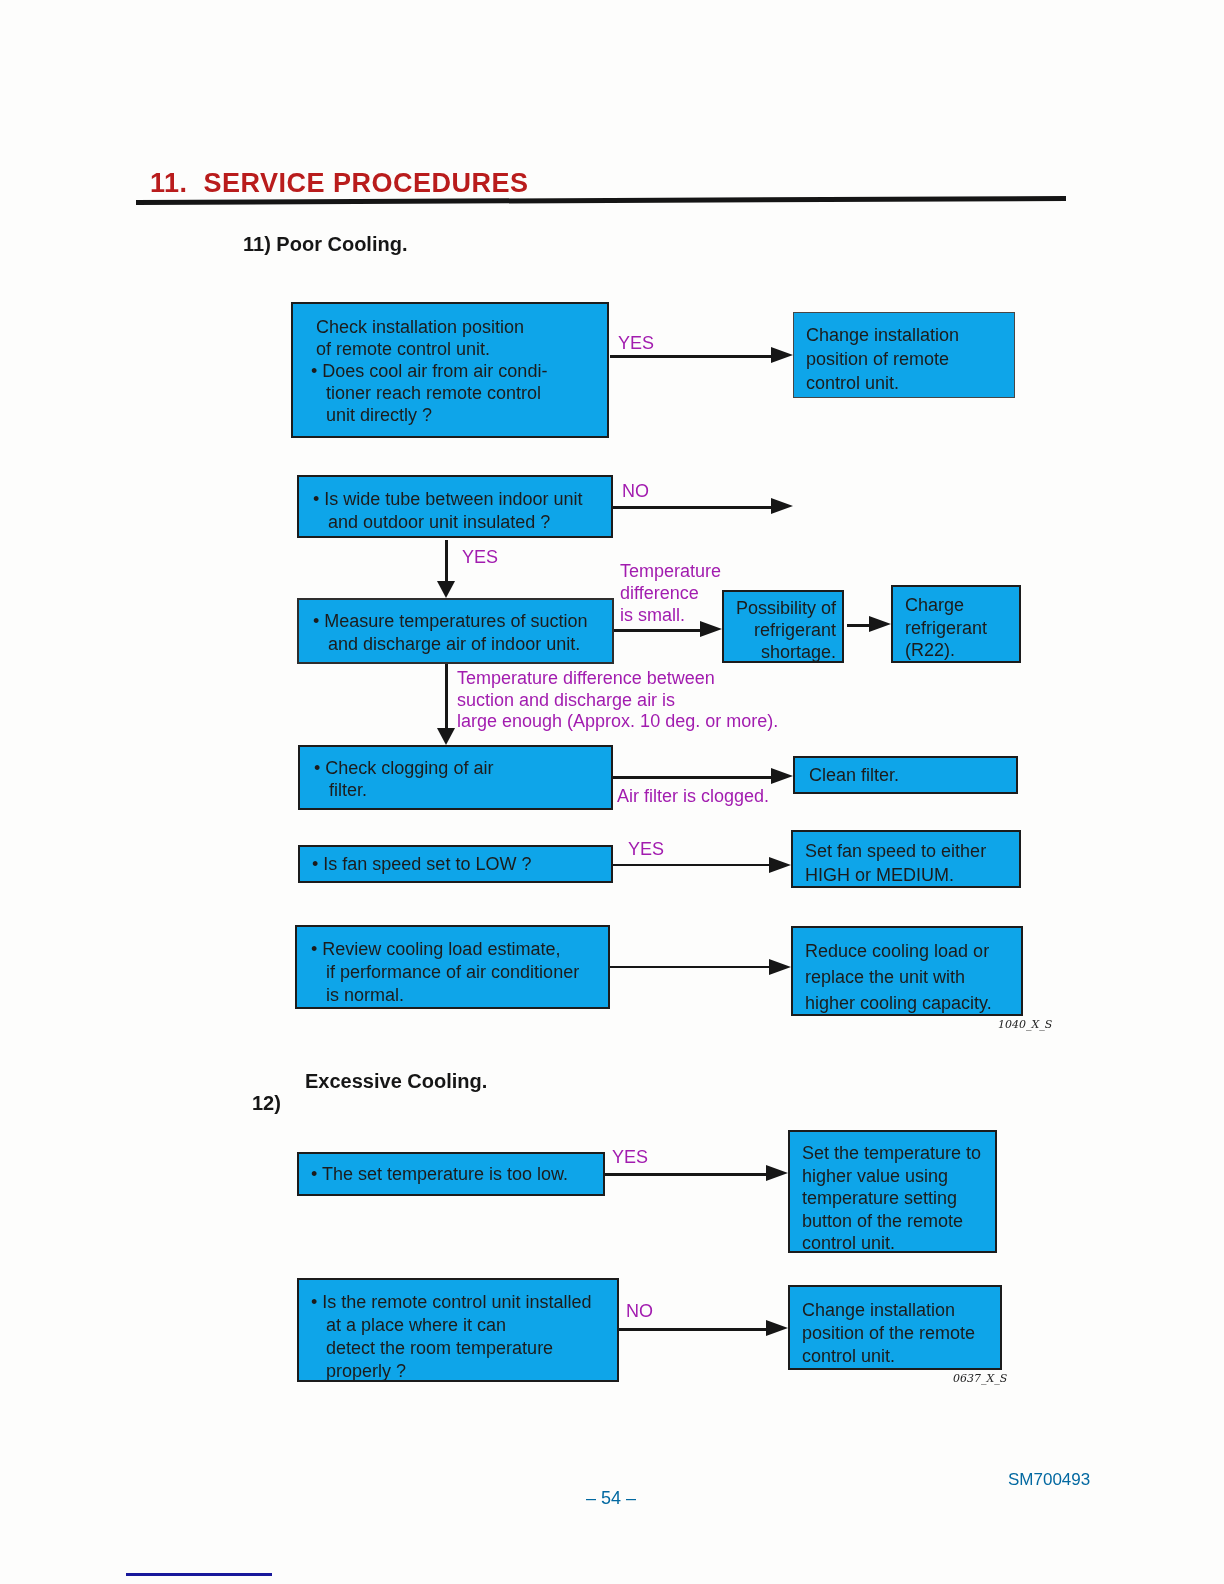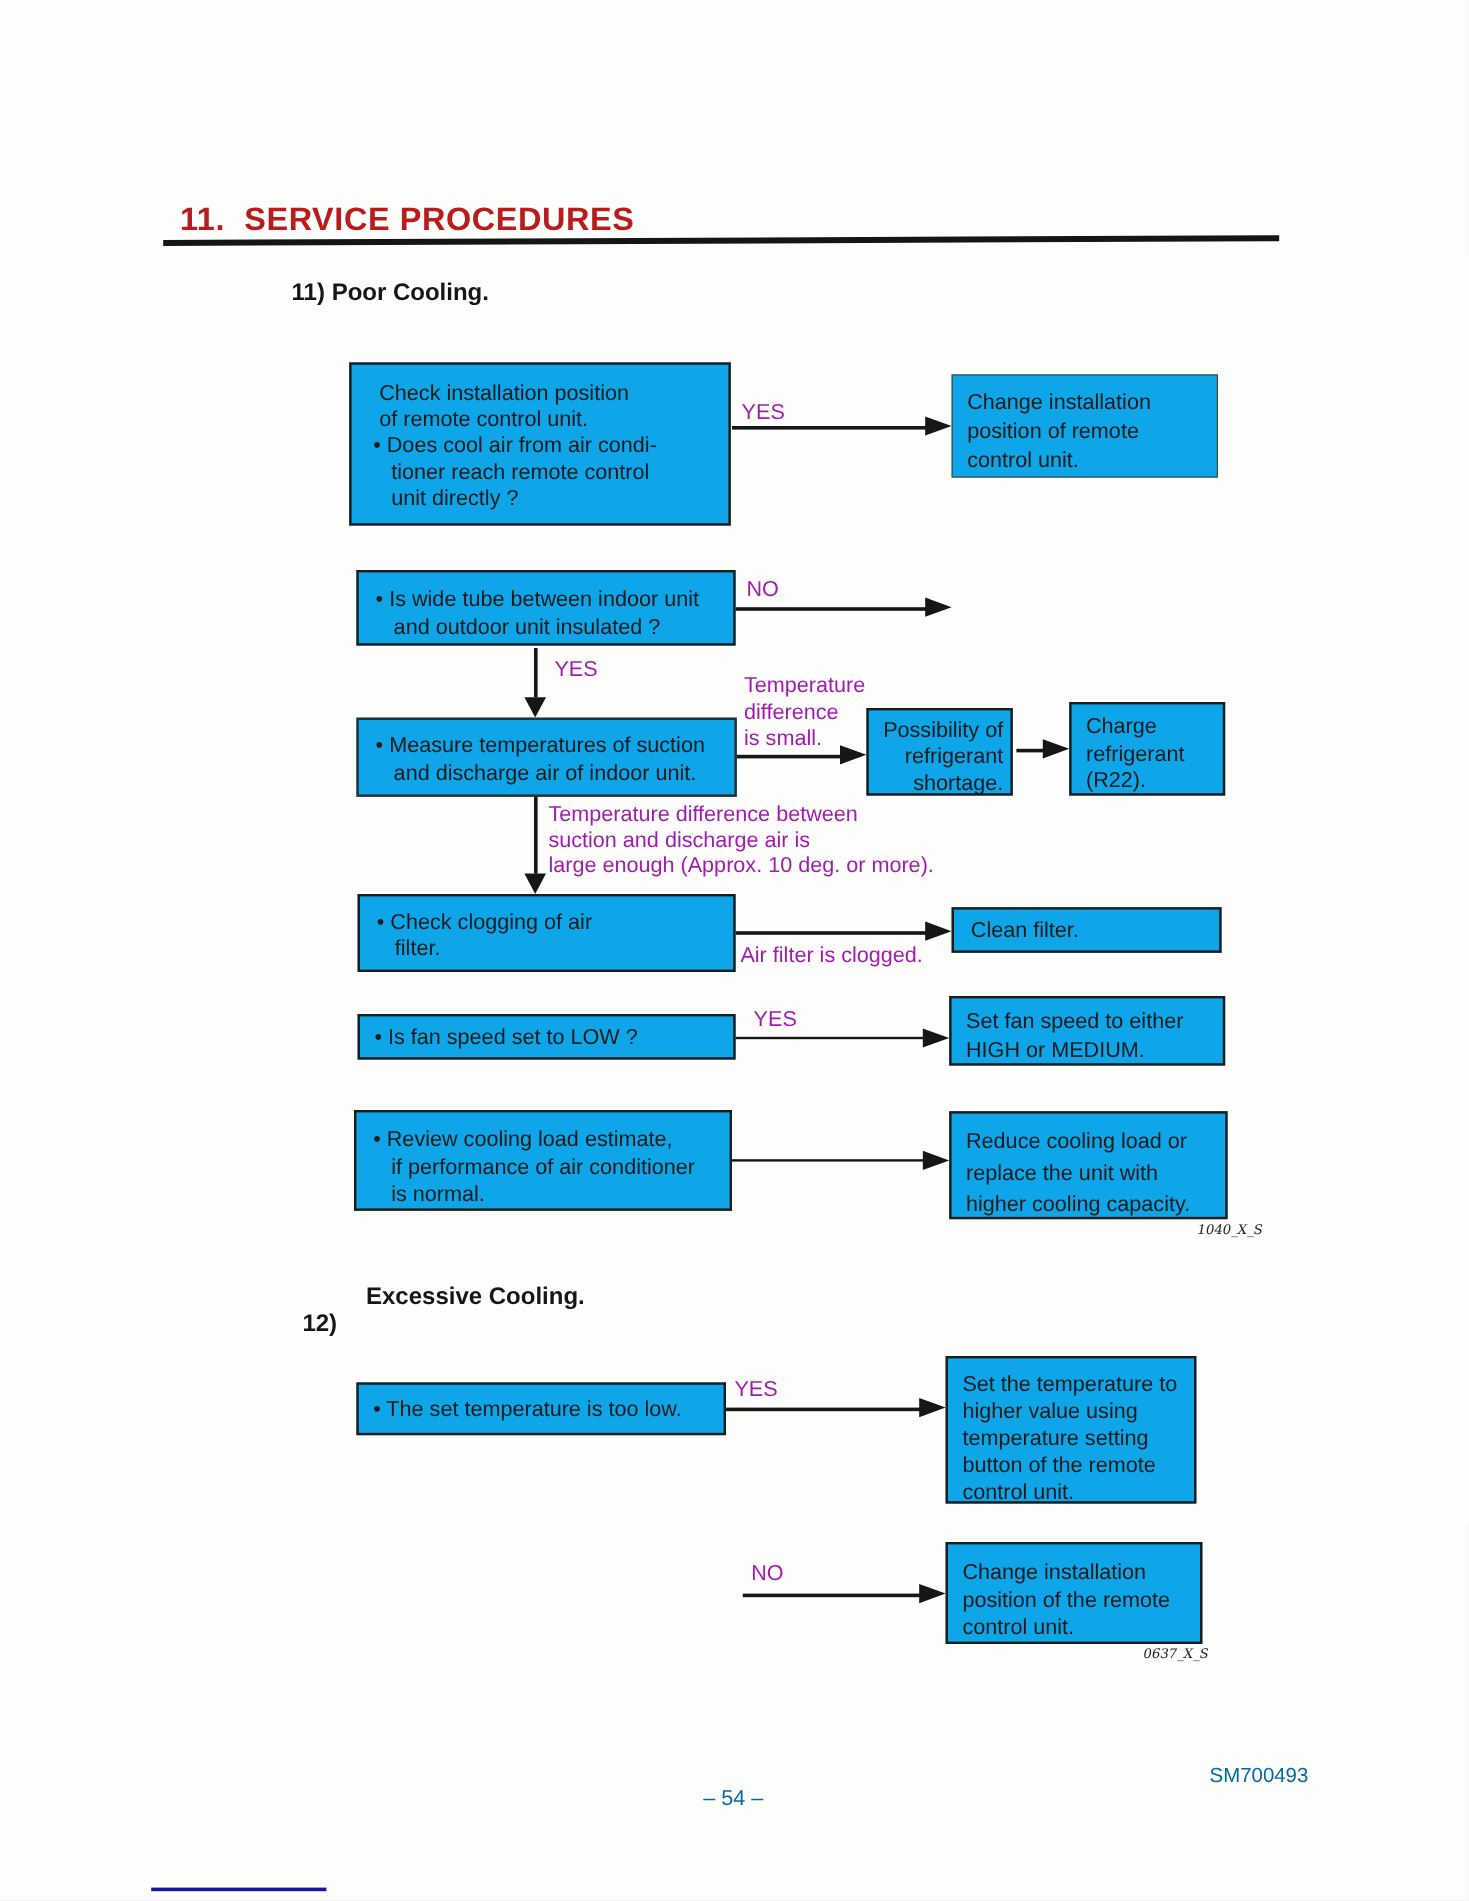--- a/index.html
+++ b/index.html
@@ -138,20 +138,24 @@
   <div class="box flexbox" id="boxG1">• The set temperature is too low.</div>
   <div class="lbl" style="left:612px; top:1146px;">YES</div>
   <div class="hline" style="left:605px; top:1173px; width:163px;"></div>
   <div class="ah-r" style="left:766px; top:1165px;"></div>
   <div class="box" id="boxG2">Set the temperature to
 higher value using
 temperature setting
 button of the remote
 control unit.</div>
 
+  <div class="box" id="boxH1">• Is the remote control unit installed
+   at a place where it can
+   detect the room temperature
+   properly ?</div>
   <div class="lbl" style="left:626px; top:1300px;">NO</div>
   <div class="hline" style="left:619px; top:1328px; width:149px;"></div>
   <div class="ah-r" style="left:766px; top:1320px;"></div>
   <div class="box" id="boxH2">Change installation
 position of the remote
 control unit.</div>
   <div class="fig" style="left:953px; top:1372px;">0637_X_S</div>
 
   <div class="footer-text" style="left:586px; top:1488px;">– 54 –</div>
   <div class="footer-text" style="left:1008px; top:1470px; font-size:17px;">SM700493</div>

